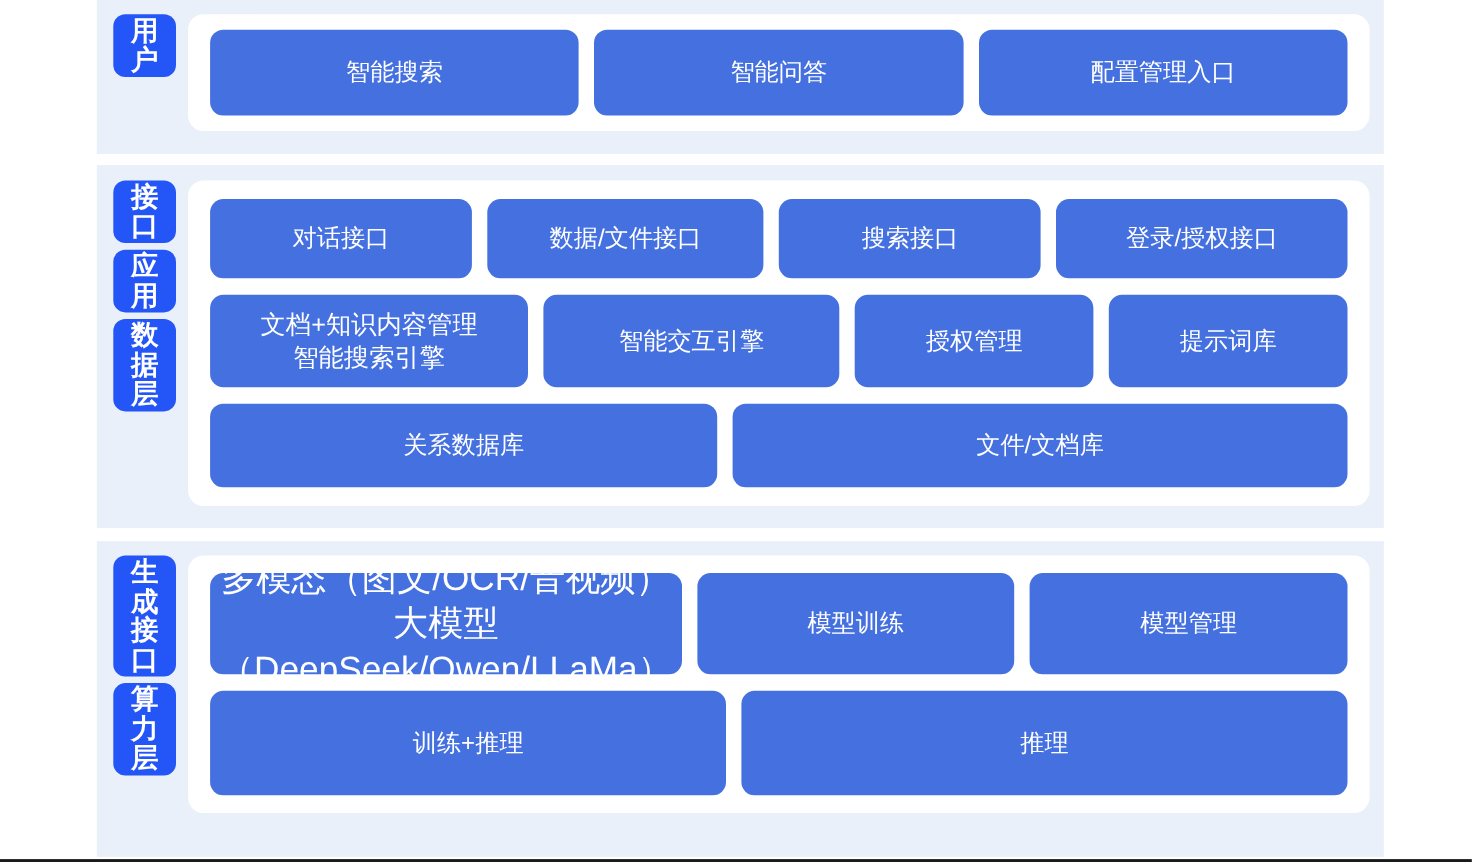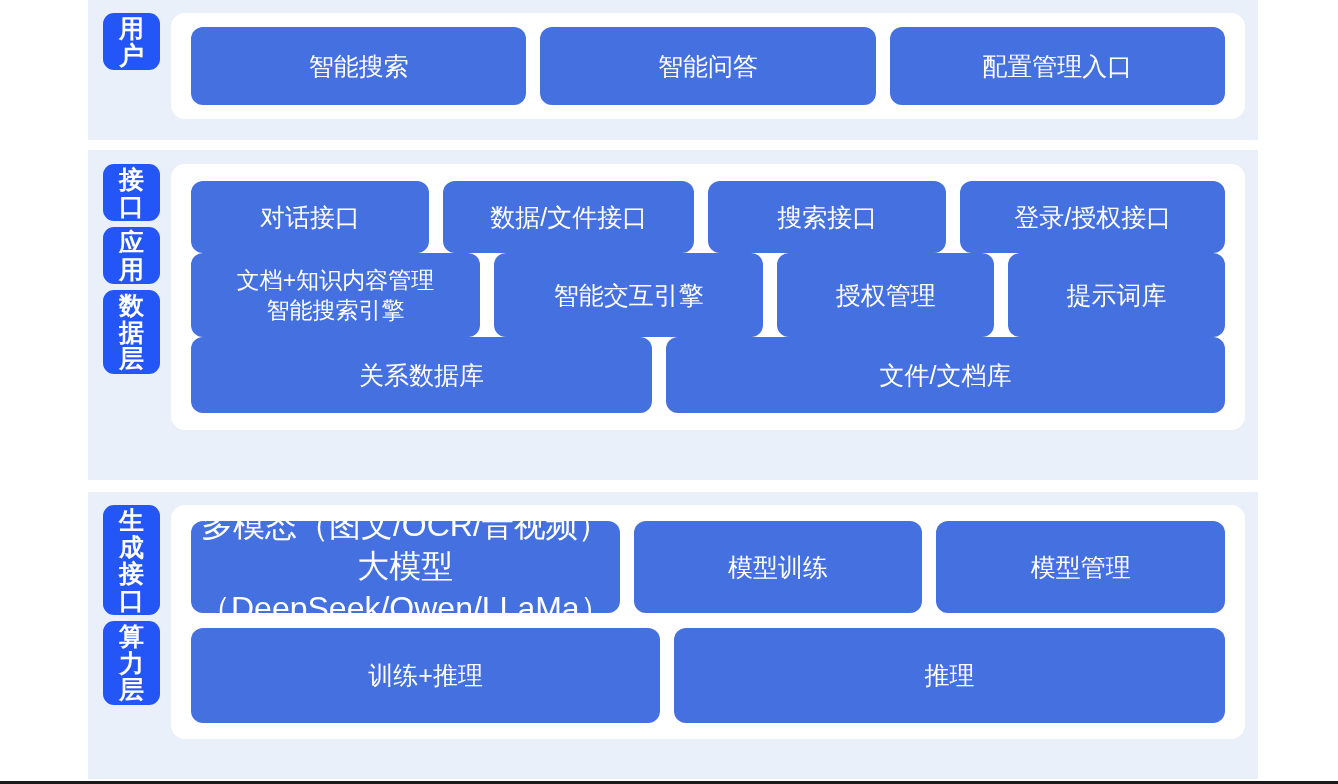--- a/index.html
+++ b/index.html
@@ -78,39 +78,39 @@
     background: #ffffff;
     border-radius: 14px;
     margin-left: 11px;
     flex: 1 1 auto;
     box-sizing: border-box;
     display: flex;
     flex-direction: column;
     justify-content: center;
   }
   .panel.g1 { padding: 14px 20px; }
-  .panel.g2 { padding: 17px 20px; }
+  .panel.g2 { padding: 17px 20px; gap: 15px; }
   .panel.g3 { padding: 16px 20px; gap: 15px; }
 
   .row {
     display: flex;
     flex-direction: row;
     gap: 14px;
     align-items: stretch;
   }
 
   .box {
     background: #4470e0;
     color: #ffffff;
     border-radius: 12px;
     display: flex;
     align-items: center;
     justify-content: center;
     text-align: center;
-    font-size: 25px;
+    font-size: 22px;
     line-height: 1.32;
     box-sizing: border-box;
     padding: 6px 8px;
     white-space: pre-line;
   }
 
   
   .row-user { height: 78px; }
   .row-user .box { flex: 1 1 0; }
 

